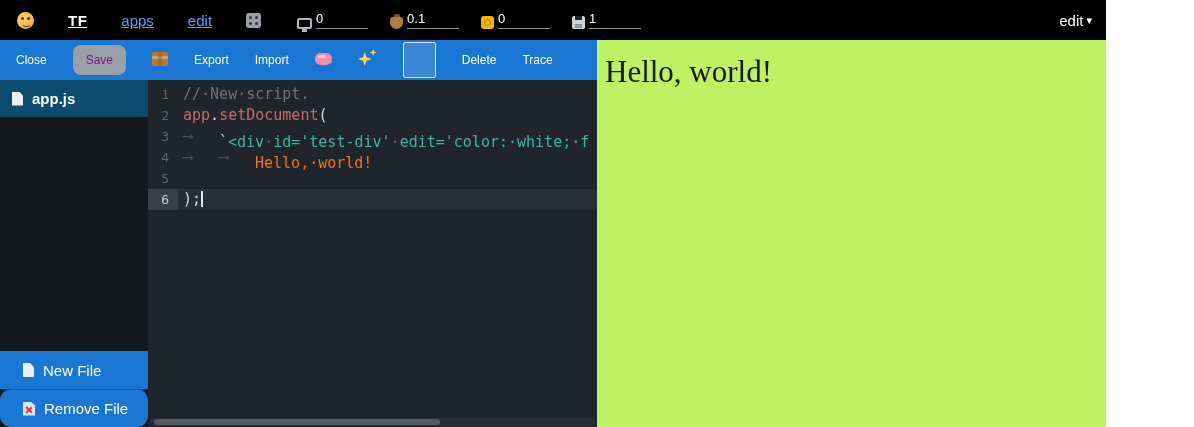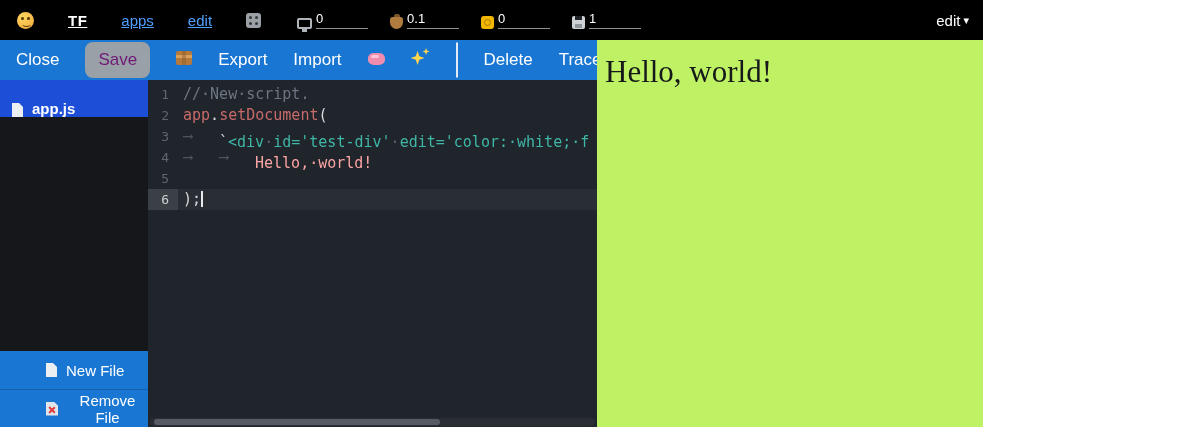--- a/index.html
+++ b/index.html
@@ -1,20 +1,20 @@
 <!DOCTYPE html>
 <html><head>
 <meta charset="utf-8">
 <style>
   * { box-sizing: border-box; }
   html,body { margin:0; padding:0; }
   body { font-family:"Liberation Sans", sans-serif; background:#fff; }
   button { background:none; border:none; color:inherit; font:inherit; padding:0; cursor:pointer; }
 
-  .screen { width:983px; height:427px; display:flex; flex-direction:column; overflow:hidden; position:relative; background:#fff; }
+  .screen { width:1106px; height:427px; display:flex; flex-direction:column; overflow:hidden; position:relative; background:#fff; }
 
   
   .topbar { height:40px; flex:none; background:#000; color:#fff; display:flex; align-items:center; padding:0 14px 0 17px; font-size:15px; }
   .topbar-left { display:flex; align-items:center; gap:34px; }
   .topbar-stats { display:flex; align-items:center; gap:22px; margin-left:36px; }
   .brand { color:#fff; text-decoration:underline; font-weight:bold; letter-spacing:.5px; }
   .toplink { color:#4f9fff; text-decoration:underline; }
   .user-menu { margin-left:auto; display:flex; align-items:center; gap:2px; }
   .stat { display:flex; align-items:flex-end; }
   .stat-line { display:inline-block; width:52px; border-bottom:1px solid #8d9298; color:#fff; font-size:13px; line-height:15px; padding-bottom:2px; }
@@ -35,42 +35,42 @@
   .icon-floppy { width:13px; height:13px; background:#cdd2d7; border-radius:2px; margin-right:4px; }
   .icon-floppy::before { content:""; position:absolute; left:3px; top:0; width:7px; height:4px; background:#202428; }
   .icon-floppy::after { content:""; position:absolute; left:3px; bottom:1px; width:7px; height:4px; background:#8e959b; }
   .caret { font-size:11px; margin-left:1px; }
 
   
   .main { flex:1; display:flex; min-height:0; }
   .app { width:597px; flex:none; display:flex; flex-direction:column; min-height:0; }
 
   
-  .toolbar { height:40px; flex:none; background:#1976d2; color:#fff; display:flex; align-items:center; gap:26px; padding:12px 16px; font-size:17px; }
+  .toolbar { height:40px; flex:none; background:#1976d2; color:#fff; display:flex; align-items:center; gap:26px; padding:12px 16px; font-size:12px; }
   .save-chip { background:#99a0a7; color:#701a75; padding:8px 13px; border-radius:8px; }
   .blank-btn { width:33px; height:36px; background:#3a87d8; border:1px solid #e2ecf7; border-radius:2px; }
   .package { width:16px; height:14px; background:#b5793b; border-radius:2px; }
   .package::before { content:""; position:absolute; left:0; right:0; top:4px; height:3px; background:#d9a15c; }
   .package::after { content:""; position:absolute; left:6px; top:0; width:4px; height:14px; background:#8a5a28; opacity:.45; }
   .eraser { width:17px; height:12px; background:#f08cae; border-radius:6px / 5px; }
   .eraser::before { content:""; position:absolute; left:3px; top:2px; width:8px; height:3px; background:#ffc3d8; border-radius:3px; }
   .sparkles { width:19px; height:19px; }
   .spark { position:absolute; background:#ffd54f; clip-path:polygon(50% 0,63% 37%,100% 50%,63% 63%,50% 100%,37% 63%,0 50%,37% 37%); }
   .spark.big { left:0; top:3px; width:14px; height:14px; }
   .spark.small { right:0; top:0; width:7px; height:7px; }
 
   
   .app-body { flex:1; display:flex; min-height:0; }
   .sidebar { width:148px; flex:none; display:flex; flex-direction:column; background:#15171b; }
   .files-header { height:38px; flex:none; background:#1566c4; color:#fff; display:flex; align-items:center; justify-content:center; position:relative; }
   .collapse { position:absolute; right:13px; top:50%; transform:translateY(-50%); font-size:16px; cursor:pointer; }
-  .file-item { height:37px; flex:none; background:#1d4ed8; color:#fff; font-weight:bold; display:flex; align-items:flex-end; gap:9px; padding-left:12px; font-size:15px; cursor:pointer; }
+  .file-item { height:37px; flex:none; background:#0c4a6e; color:#fff; font-weight:bold; display:flex; align-items:center; gap:9px; padding-left:12px; font-size:15px; cursor:pointer; }
   .sidebar-fill { flex:1; }
-  .sidebar-btn { height:38px; flex:none; background:#1976d2; color:#fff; display:flex; align-items:center; gap:9px; padding-left:46px; font-size:15px; }
-  .sidebar-btn + .sidebar-btn { border-top:1px solid rgba(0,0,0,.18); }
+  .sidebar-btn { height:38px; flex:none; background:#1976d2; color:#fff; display:flex; align-items:center; gap:9px; padding-left:23px; font-size:15px; }
+  .sidebar-btn + .sidebar-btn { border-top:1px solid rgba(0,0,0,.18);border-radius:11px; }
   .icon-file { width:11px; height:14px; background:#eceff1; clip-path:polygon(0 0,64% 0,100% 28%,100% 100%,0 100%); }
   .file-remove { width:12px; height:14px; }
   .file-remove .page { position:absolute; inset:0; background:#dfe5ea; clip-path:polygon(0 0,64% 0,100% 28%,100% 100%,0 100%); }
   .file-remove .rx { position:absolute; left:2px; top:4px; width:8px; height:8px; }
   .file-remove .rx::before, .file-remove .rx::after { content:""; position:absolute; left:3.3px; top:0; width:1.7px; height:8px; background:#e03b3b; }
   .file-remove .rx::before { transform:rotate(45deg); }
   .file-remove .rx::after { transform:rotate(-45deg); }
 
   
   .editor { flex:1; position:relative; background:#20242b; overflow:hidden; padding-top:4px; font-family:"DejaVu Sans Mono","Liberation Mono",monospace; font-size:15px; line-height:21px; cursor:text; }
@@ -78,21 +78,21 @@
   .gutter { width:30px; flex:none; text-align:right; padding-right:9px; color:#5f666e; font-size:13px; line-height:21px; }
   .code-text { padding-left:5px; white-space:pre; }
   .code-row.active { background:rgba(255,255,255,.045); }
   .code-row.active .gutter { background:#3b4046; color:#ccd1d6; }
   .c-comment { color:#6b7680; }
   .c-red { color:#c96a6a; }
   .c-fg { color:#d6d9de; }
   .c-teal { color:#3fb7a7; }
   .c-str { color:#3fb7a7; }
   .c-ws { color:#5a626b; }
-  .c-yellow { color:#fca5a5; }
+  .c-yellow { color:#f97316; }
   .c-tab { color:#4c545c; display:inline-block; width:36px; overflow:hidden; }
   .c-cursor { display:inline-block; width:2px; height:16px; background:#e8ebee; vertical-align:-3px; }
   .hscroll { position:absolute; left:2px; right:2px; bottom:1px; height:8px; background:#2a2d33; border-radius:4px; }
   .hscroll-thumb { position:absolute; left:4px; top:1px; height:6px; width:286px; background:#565b63; border-radius:3px; cursor:pointer; }
 
   
   .preview { flex:1; background:#bef264; padding:14px 8px; overflow:hidden; }
   .hello { font-family:"Liberation Serif","DejaVu Serif",serif; font-size:31px; color:#16181a; }
 </style>
 </head>

